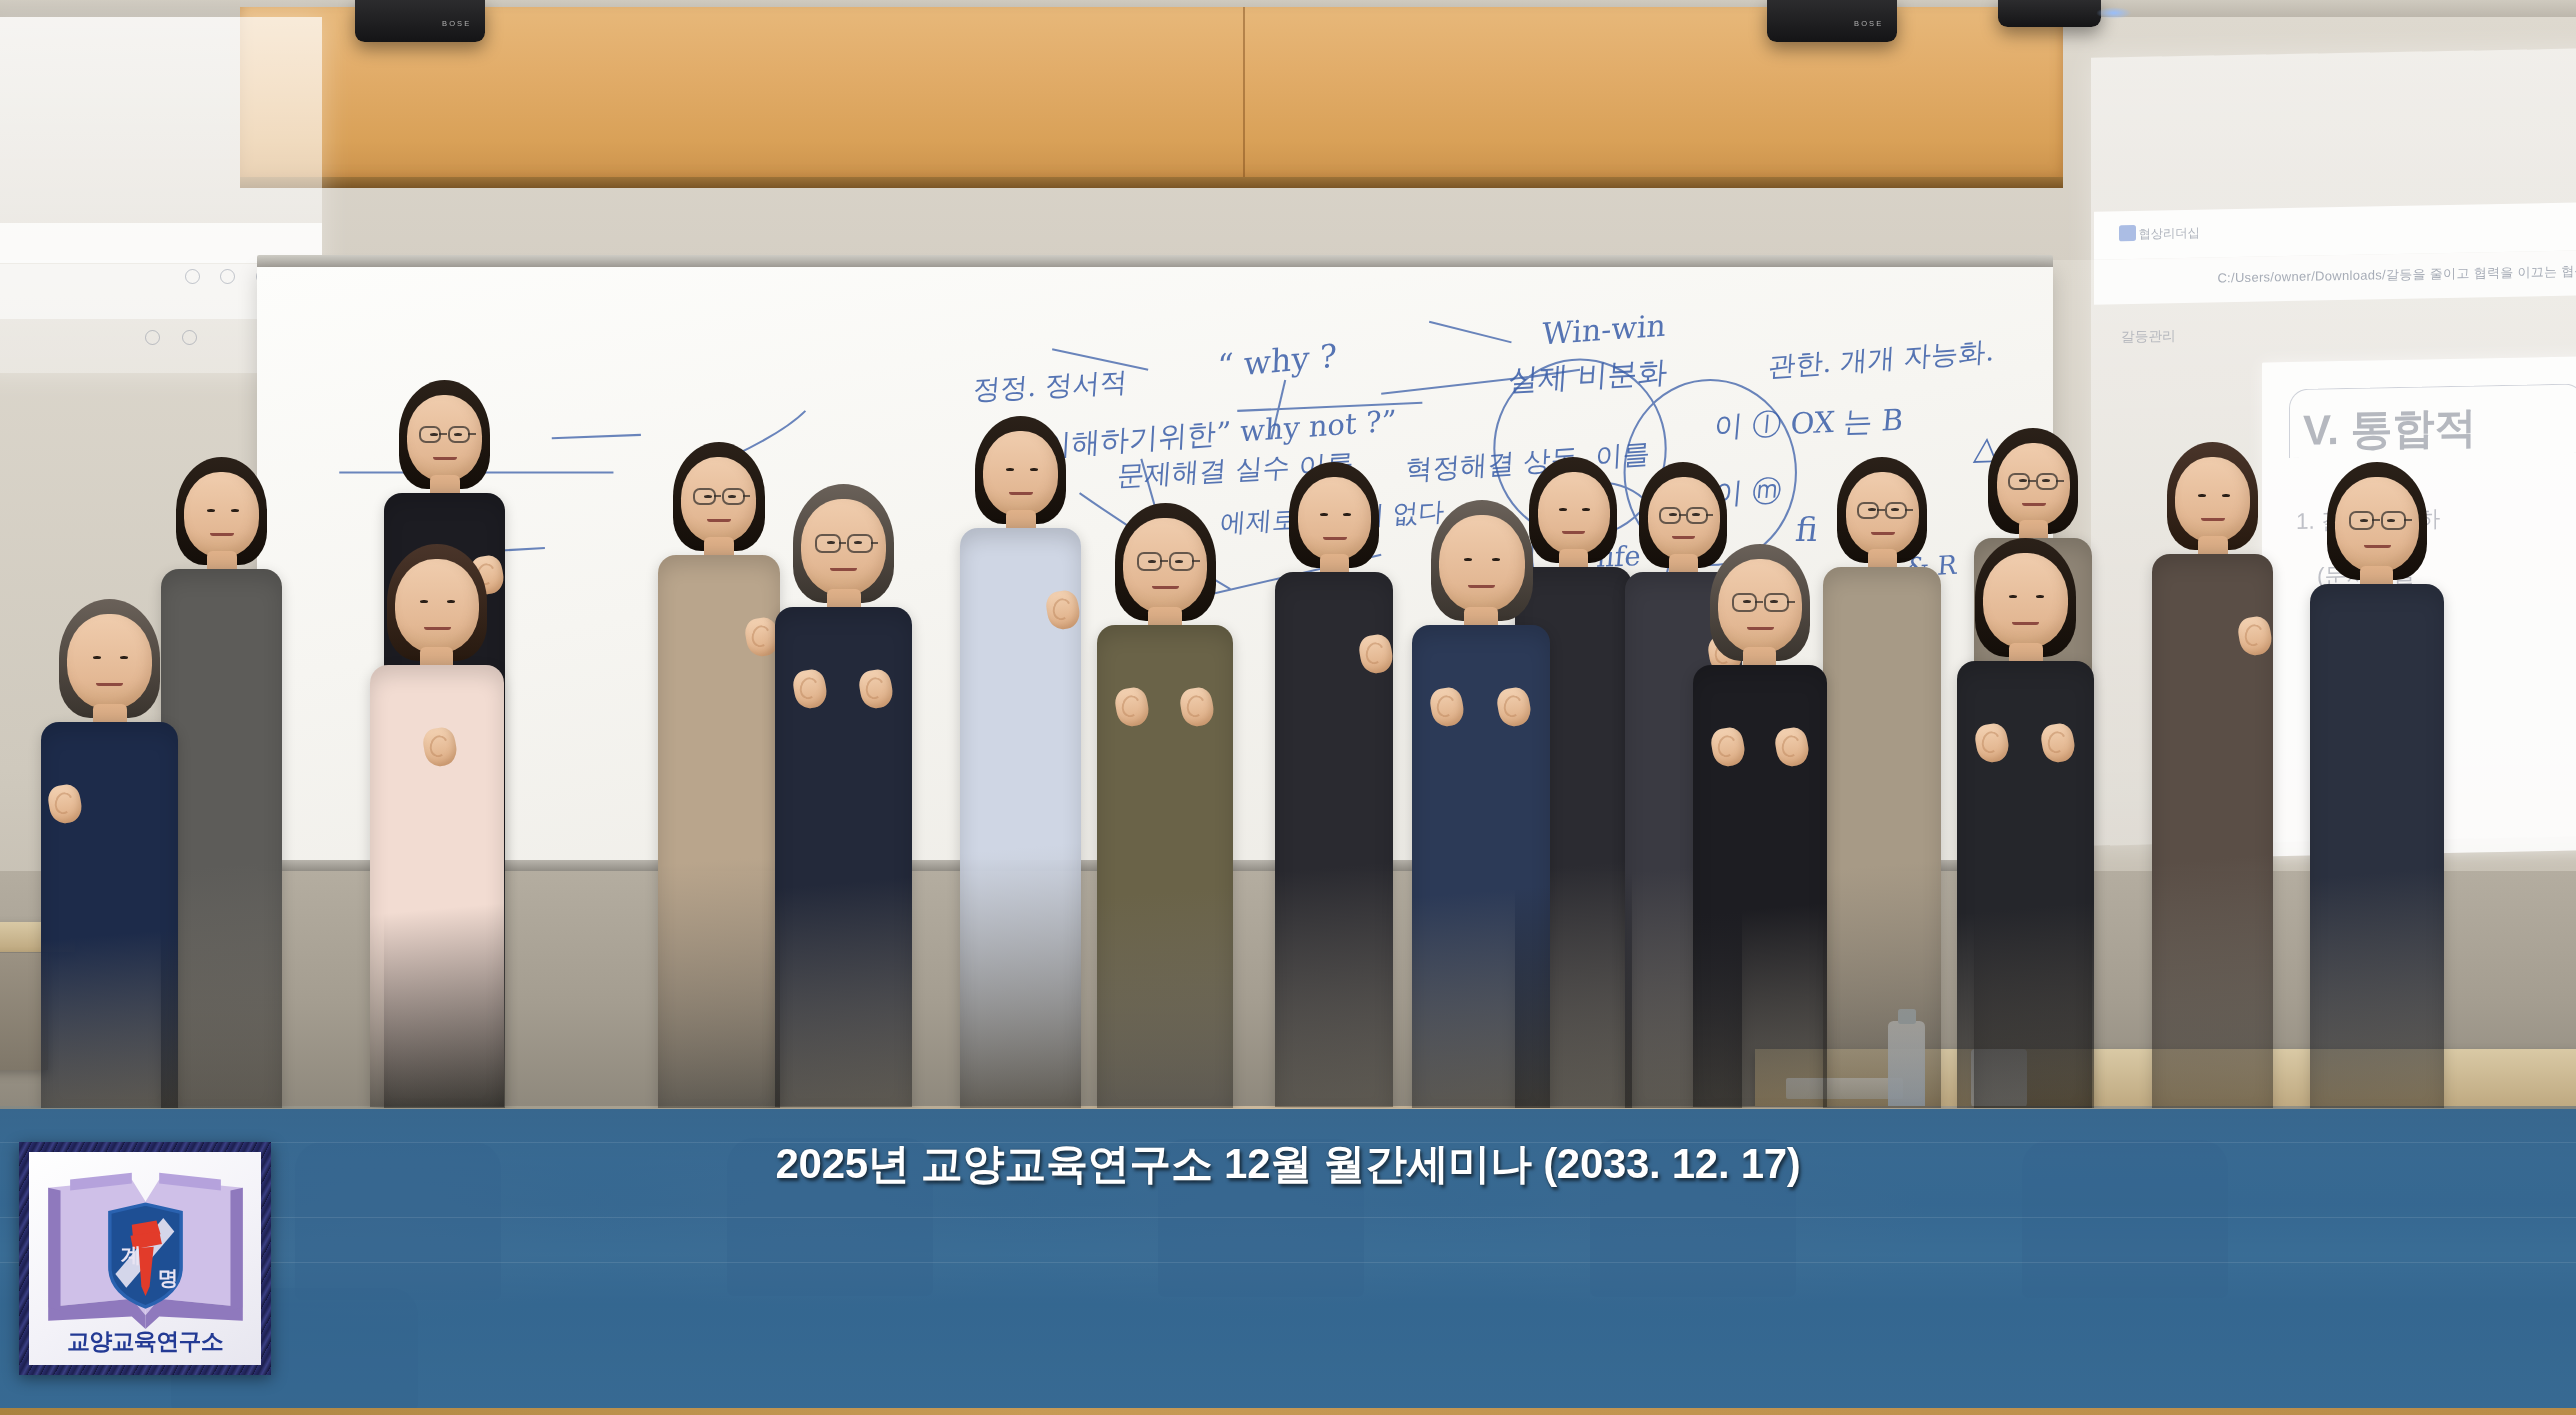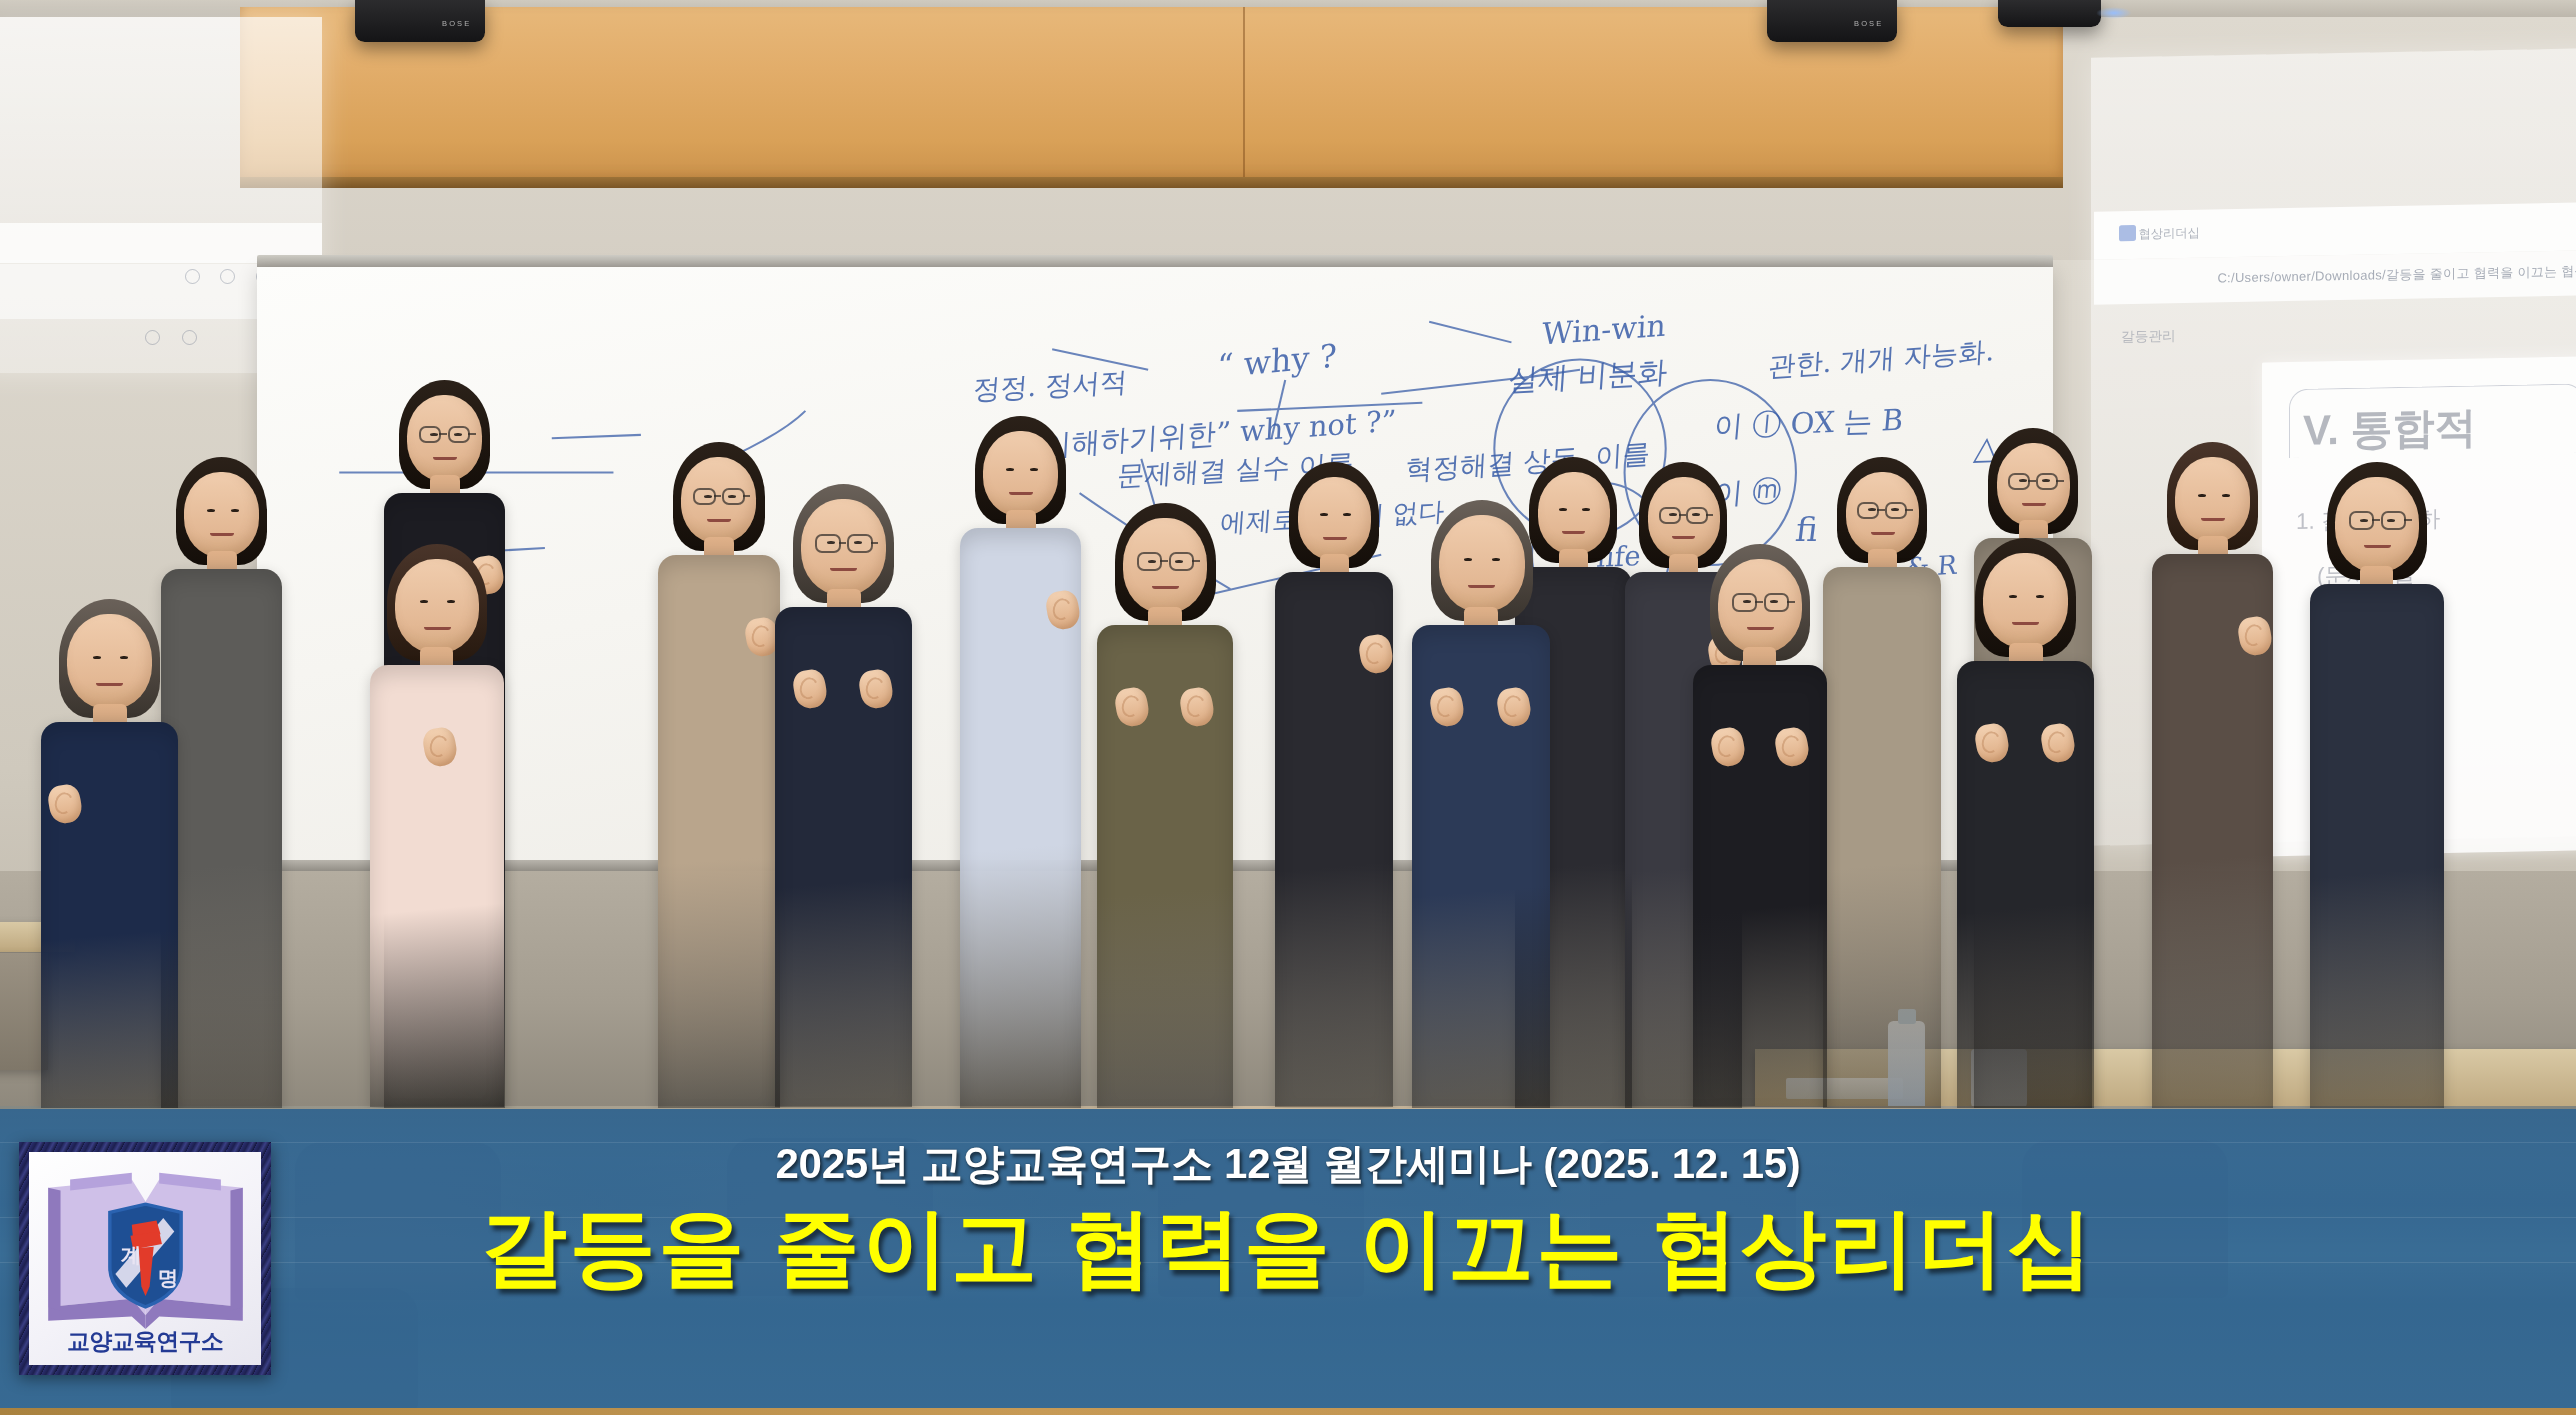--- a/index.html
+++ b/index.html
@@ -698,18 +698,17 @@
 
           <path d="M160 140 L182 138 L176 196 L170 210 L164 196 Z" fill="#e23b2a"></path>
 
           <text x="134" y="160" font-size="30" font-weight="700" fill="#e8e4f3" font-family="Liberation Sans, sans-serif">계</text>
           <text x="188" y="194" font-size="30" font-weight="700" fill="#e8e4f3" font-family="Liberation Sans, sans-serif">명</text>
         </svg>
         <div class="logo-caption">교양교육연구소</div>
       </div>
     </div>
 
-    <div class="b-sub">2025년 교양교육연구소 12월 월간세미나 (2025. 12. 15)</div>
-    <div class="b-title">갈등을 줄이고 협력을 이끄는 협상리더십</div>
+    <div class="b-sub">2025년 교양교육연구소 12월 월간세미나 (2033. 12. 17)</div>
   </div>
 
 </div>
 
 
 </body></html>

